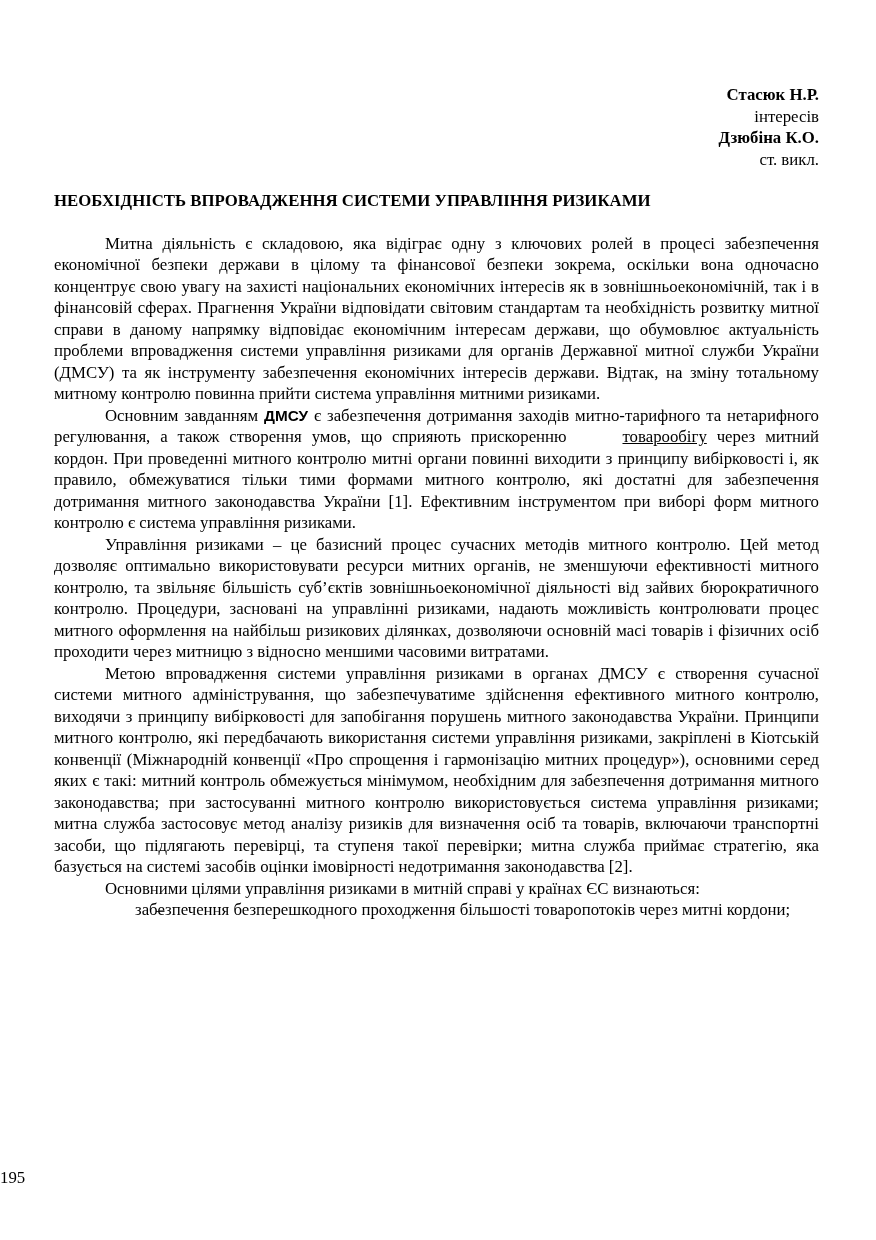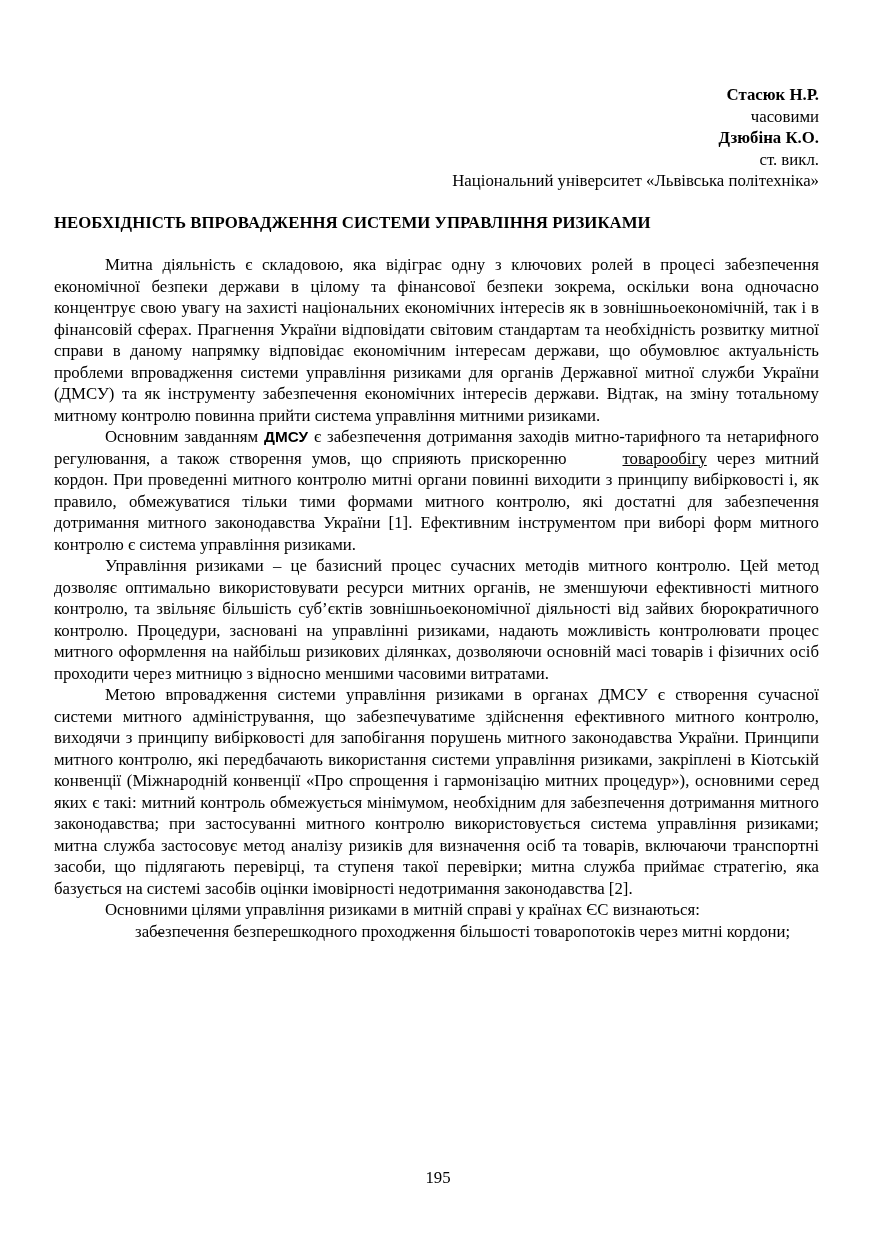--- a/index.html
+++ b/index.html
@@ -38,34 +38,32 @@
   }
   .bullet .dash {
     display: inline-block;
     width: 30px;
   }
   .page-number {
     position: absolute;
     left: 0;
     right: 0;
     bottom: 52px;
-    text-align: center;
   }
 </style>
 </head>
 <body>
 
 <div class="page">
 
   <div class="author-block">
     <div class="author-name">Стасюк Н.Р.</div>
-    <div>часовими</div>
+    <div>інтересів</div>
     <div class="author-name">Дзюбіна К.О.</div>
     <div>ст. викл.</div>
-    <div>Національний університет «Львівська політехніка»</div>
   </div>
 
   <div class="article-title">
     <div>НЕОБХІДНІСТЬ ВПРОВАДЖЕННЯ СИСТЕМИ УПРАВЛІННЯ РИЗИКАМИ</div>
   </div>
 
   <p class="para b">Митна діяльність є складовою, яка відіграє одну з ключових ролей в процесі забезпечення економічної безпеки держави в цілому та фінансової безпеки зокрема, оскільки вона одночасно концентрує свою увагу на захисті національних економічних інтересів як в зовнішньоекономічній, так і в фінансовій сферах. Прагнення України відповідати світовим стандартам та необхідність розвитку митної справи в даному напрямку відповідає економічним інтересам держави, що обумовлює актуальність проблеми впровадження системи управління ризиками для органів Державної митної служби України (ДМСУ) та як інструменту забезпечення економічних інтересів держави. Відтак, на зміну тотальному митному контролю повинна прийти система управління митними ризиками.</p>
 
   <p class="para"><span>Основним завданням </span><span class="abbr-sans">ДМСУ</span><span> є забезпечення дотримання заходів митно-тарифного та нетарифного регулювання, а також створення умов, що сприяють прискоренню </span><span class="u">товарообігу</span><span> через митний кордон. При проведенні митного контролю митні органи повинні виходити з принципу вибірковості і, як правило, обмежуватися тільки тими формами митного контролю, які достатні для забезпечення дотримання митного законодавства України [1]. Ефективним інструментом при виборі форм митного контролю є система управління ризиками.</span></p>
 

